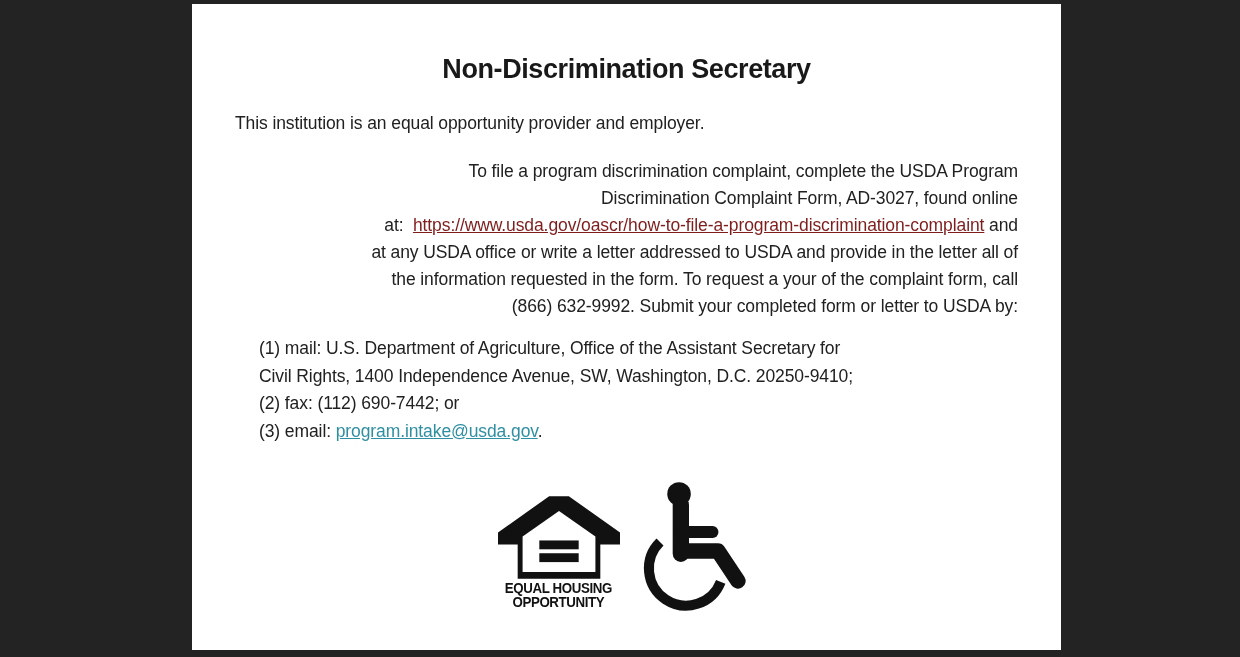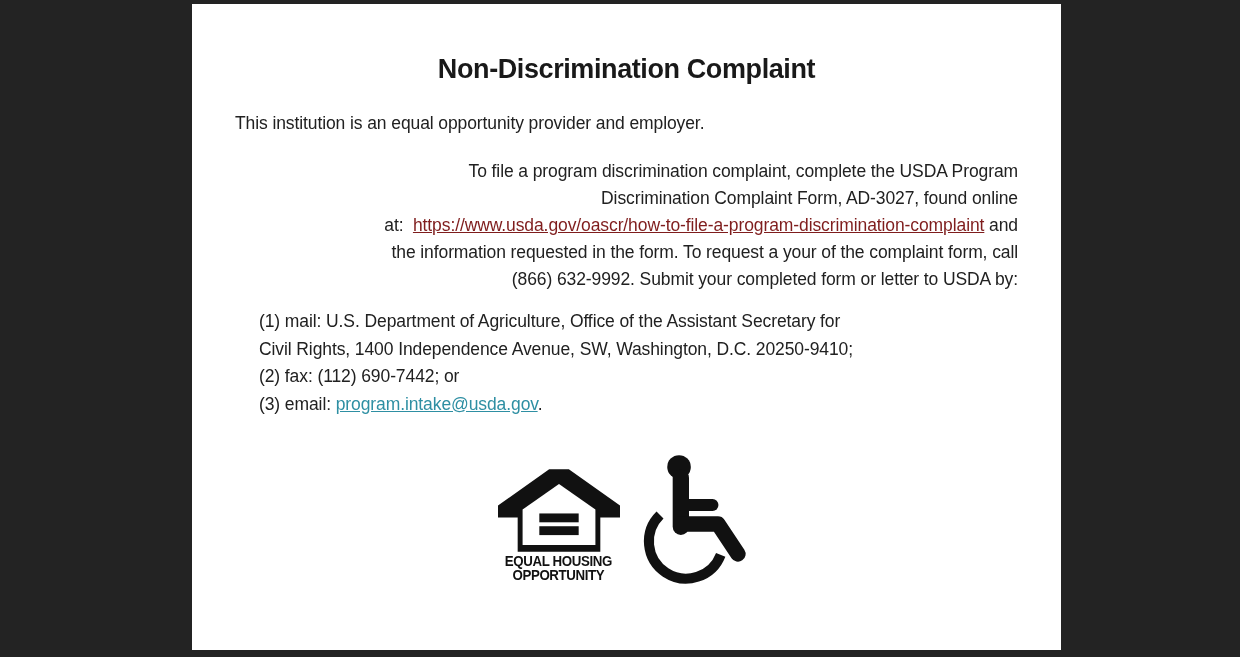--- a/index.html
+++ b/index.html
@@ -101,28 +101,29 @@
   .wheelchair-svg {
     display: block;
   }
 </style>
 </head>
 <body>
 
 <div class="stage">
   <div class="paper">
 
-    <h1 class="doc-title">Non-Discrimination Complaint</h1>
+    <h1 class="doc-title">Non-Discrimination Secretary</h1>
 
     <p class="intro">This institution is an equal opportunity provider and employer.</p>
 
     <div class="para">
       <div class="line">To file a program discrimination complaint, complete the USDA Program</div>
       <div class="line">Discrimination Complaint Form, AD-3027, found online</div>
       <div class="line"><span>at:  </span><a class="url-link">https://www.usda.gov/oascr/how-to-file-a-program-discrimination-complaint</a><span> and</span></div>
+      <div class="line">at any USDA office or write a letter addressed to USDA and provide in the letter all of</div>
       <div class="line">the information requested in the form. To request a your of the complaint form, call</div>
       <div class="line">(866) 632-9992. Submit your completed form or letter to USDA by:</div>
     </div>
 
     <div class="list">
       <div class="line">(1) mail: U.S. Department of Agriculture, Office of the Assistant Secretary for</div>
       <div class="line">Civil Rights, 1400 Independence Avenue, SW, Washington, D.C. 20250-9410;</div>
       <div class="line">(2) fax: (112) 690-7442; or</div>
       <div class="line"><span>(3) email: </span><a class="email-link">program.intake@usda.gov</a><span>.</span></div>
     </div>

